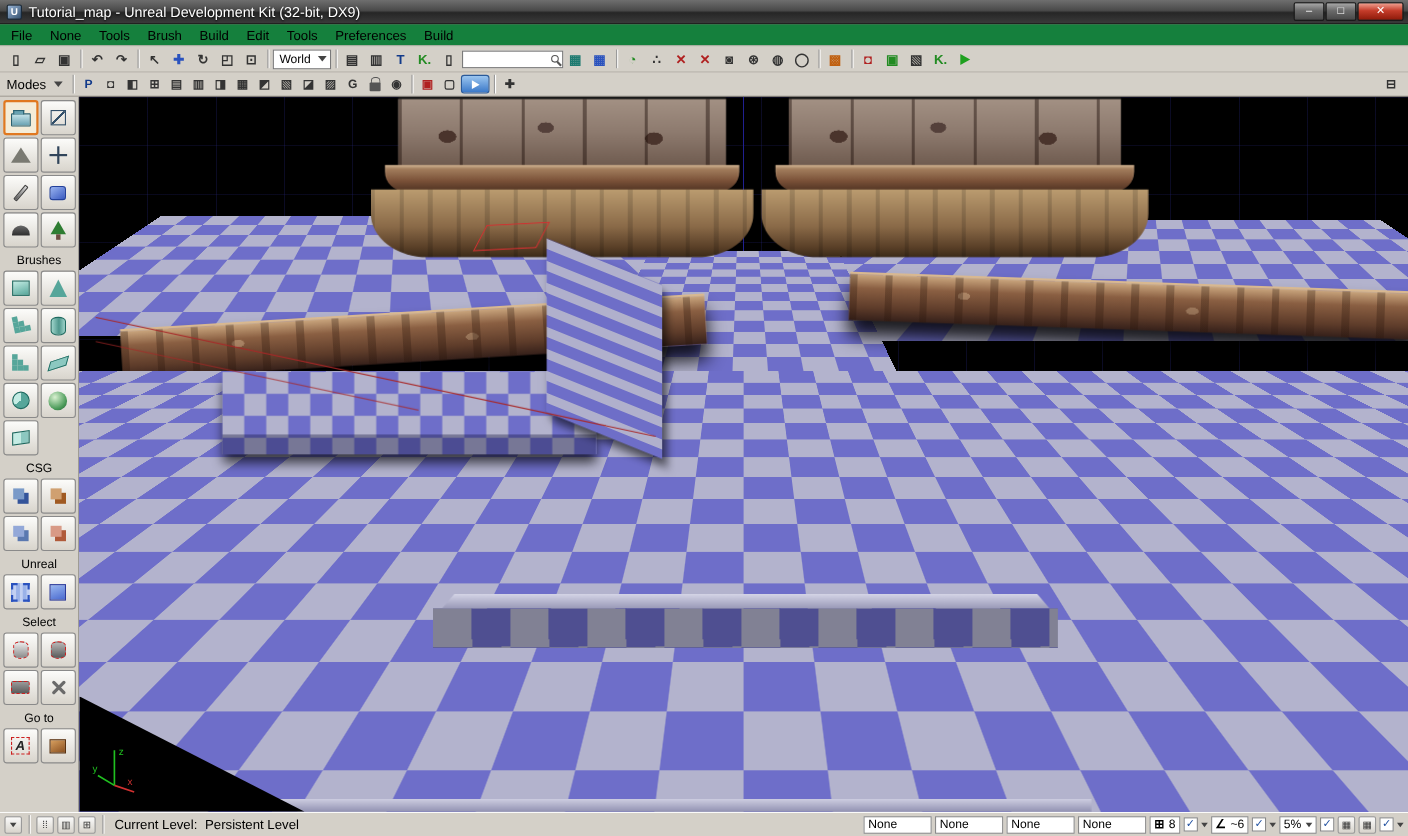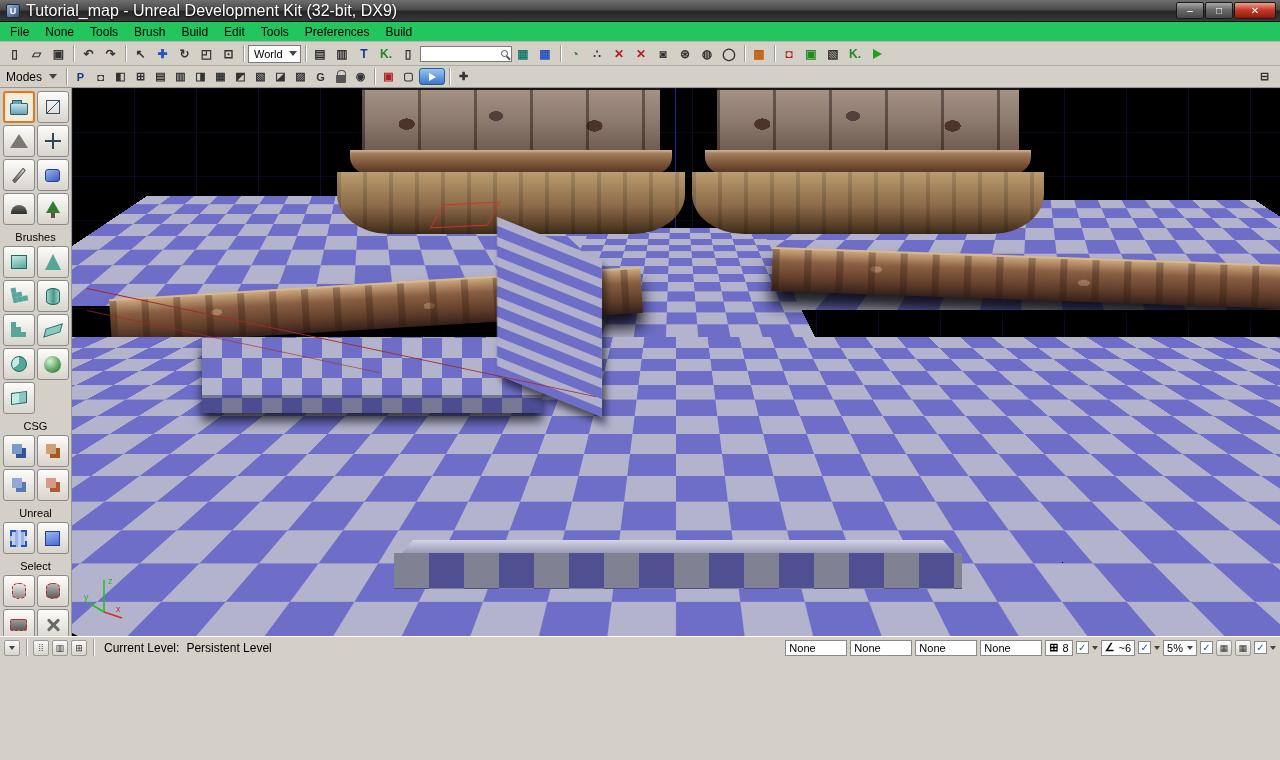--- a/index.html
+++ b/index.html
@@ -2,26 +2,26 @@
 <html><head>
 <meta charset="utf-8">
 <style>
   * { box-sizing: border-box; margin: 0; padding: 0; }
   html,body { width:1280px; height:760px; overflow:hidden; }
   body { font-family:"Liberation Sans",sans-serif; font-size:12px; background:#d4d0c8; color:#000; user-select:none; }
 
   
   .titlebar { height:22px; background:linear-gradient(#6e6e6e,#4a4a4a 45%,#262626 55%,#3a3a3a); border-bottom:1px solid #101010; display:flex; align-items:center; padding:0 6px; color:#fff; position:relative; }
   .app-icon { width:14px; height:14px; border-radius:2px; background:linear-gradient(135deg,#9ab6d8,#34506e); color:#fff; font-size:9px; font-weight:bold; display:flex; align-items:center; justify-content:center; margin-right:6px; border:1px solid #1a2a3a; }
-  .title-text { font-size:16px; text-shadow:0 1px 2px #000; }
+  .title-text { font-size:13px; text-shadow:0 1px 2px #000; }
   .win-controls { position:absolute; right:4px; top:2px; display:flex; gap:1px; }
   .wbtn { width:28px; height:17px; border:1px solid #1a1a1a; border-radius:2px; background:linear-gradient(#a8a8a8,#6a6a6a 45%,#484848); color:#fff; font-size:10px; line-height:15px; text-align:center; }
   .wbtn.close { width:42px; background:linear-gradient(#f0a090,#c43c2a 45%,#8e1a0a); }
 
-  .menubar { height:20px; background:#22c55e; display:flex; align-items:center; padding:0 2px; border-bottom:1px solid #b8b4ac; }
+  .menubar { height:20px; background:#15803d; display:flex; align-items:center; padding:0 2px; border-bottom:1px solid #b8b4ac; }
   .mi { padding:2px 8px; }
 
   .toolbar1 { height:24px; display:flex; align-items:center; padding:0 4px; background:#d4d0c8; border-bottom:1px solid #b0aca4; gap:1px; }
   .toolbar2 { height:22px; display:flex; align-items:center; padding:0 6px; background:#d4d0c8; border-bottom:1px solid #9a968e; gap:1px; }
   .tbtn { min-width:21px; height:20px; display:flex; align-items:center; justify-content:center; font-size:12px; color:#333; border:1px solid transparent; border-radius:2px; font-style:normal; }
   .tbtn.sm { height:18px; min-width:19px; font-size:11px; }
   .tsep { width:1px; height:17px; background:#9a9a9a; box-shadow:1px 0 0 #fff; margin:0 3px; flex:0 0 auto; }
   .tselect { height:18px; background:#fff; border:1px solid #7a7a7a; display:flex; align-items:center; padding:0 3px 0 5px; gap:6px; font-size:11px; }
   .caret { width:0; height:0; border-left:4px solid transparent; border-right:4px solid transparent; border-top:5px solid #444; }
   .tsearch { width:92px; height:16px; background:#fff; border:1px solid #7a7a7a; display:flex; align-items:center; justify-content:flex-end; padding:0 3px; }
@@ -30,21 +30,21 @@
   .c-teal{color:#1e7a70} .c-blue{color:#2a52be} .c-green{color:#228b22} .c-red{color:#b02020} .c-orange{color:#c06010} .c-dkblue{color:#123a8a}
   .bold{font-weight:bold}
 
   .vp-play { width:26px; height:17px; background:linear-gradient(#9cc6f0,#3a78c8); border:1px solid #2a5a9a; border-radius:3px; display:flex; align-items:center; justify-content:center; }
   .tri-w { width:0; height:0; border-top:4px solid transparent; border-bottom:4px solid transparent; border-left:7px solid #fff; }
   .tri-g { width:0; height:0; border-top:5px solid transparent; border-bottom:5px solid transparent; border-left:9px solid #1fa01f; }
   .mini-lock { width:10px; height:8px; background:#555; border-radius:1px; position:relative; margin-top:4px; }
   .mini-lock::before { content:""; position:absolute; left:1px; top:-5px; width:7px; height:5px; border:1.5px solid #555; border-bottom:none; border-radius:4px 4px 0 0; }
 
   
-  .main { display:flex; height:548px; }
+  .main { display:flex; height:650px; }
   .leftpanel { width:72px; background:#d4d0c8; border-right:1px solid #9a968e; display:flex; flex-direction:column; align-items:center; padding-top:3px; overflow:hidden; }
   .lp-grid { display:grid; grid-template-columns:32px 32px; gap:2px; }
   .lp-btn { width:32px; height:32px; border:1px solid #8a8a8a; border-radius:3px; background:linear-gradient(#fcfcfa,#d8d4cc); display:flex; align-items:center; justify-content:center; position:relative; }
   .lp-btn.sel { border:2px solid #e07820; background:#f4ecd8; }
   .lp-label { font-size:11px; margin:6px 0 3px; }
 
   
   .i-fold { width:18px; height:12px; background:linear-gradient(#c6e4ea,#69a2b2); border:1px solid #2a6070; border-radius:1px; position:relative; margin-top:3px; }
   .i-fold::before { content:""; position:absolute; top:-4px; left:1px; width:8px; height:3px; background:#69a2b2; border:1px solid #2a6070; border-bottom:none; }
   .i-wcube { width:14px; height:14px; border:1.5px solid #33506a; background:linear-gradient(135deg,transparent 46%,#33506a 46% 54%,transparent 54%); }

